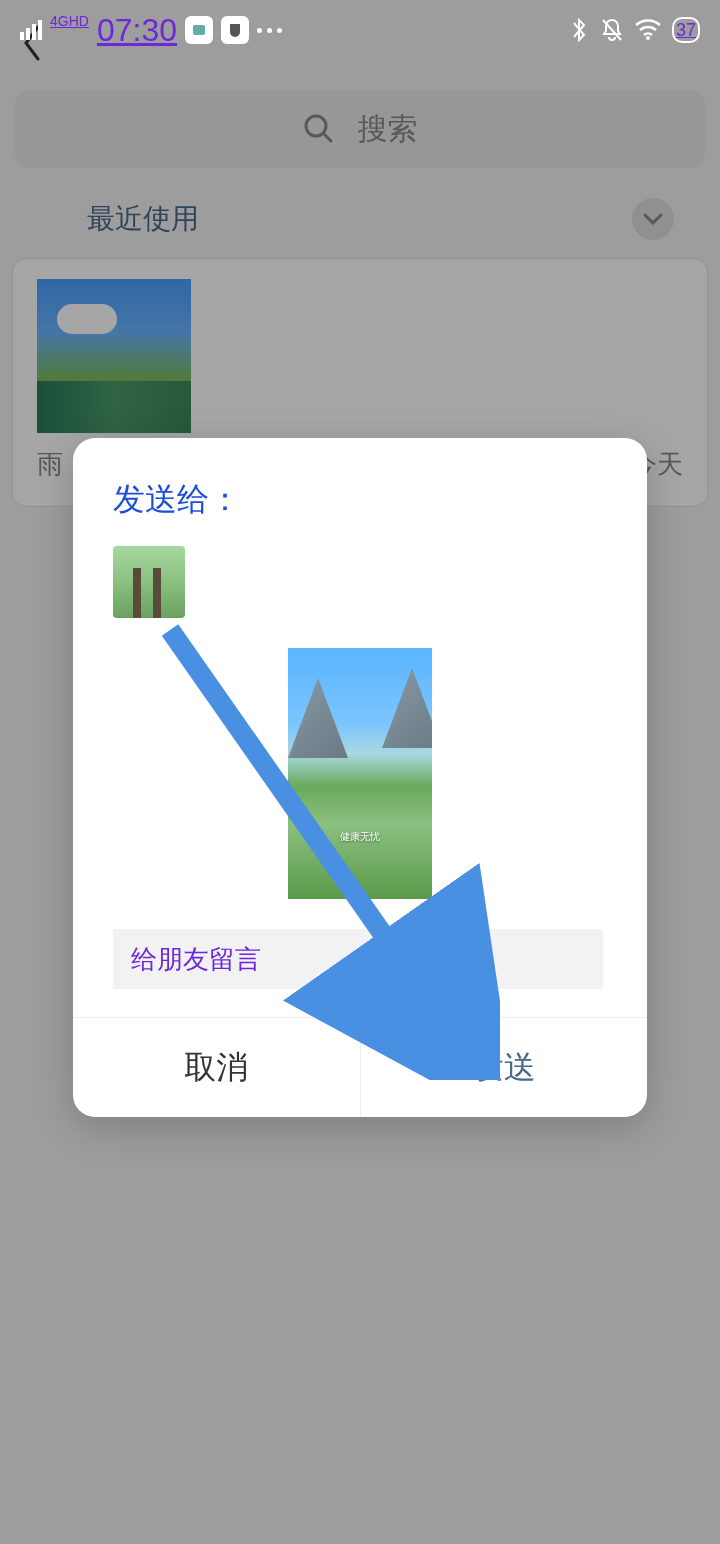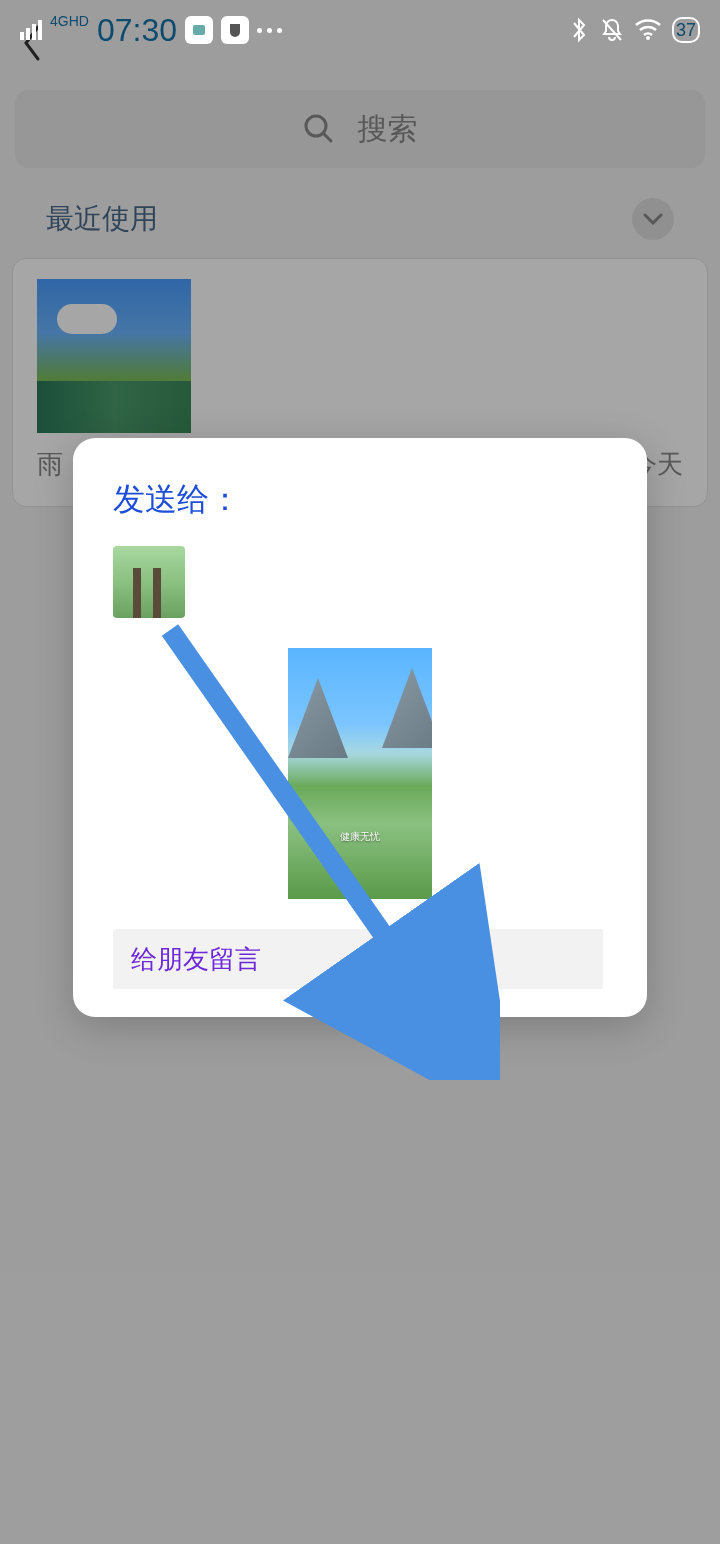--- a/index.html
+++ b/index.html
@@ -11,23 +11,24 @@
       position: relative;
       overflow: hidden;
     }
     
     .status-bar {
       height: 60px;
       display: flex;
       align-items: center;
       justify-content: space-between;
       padding: 0 20px;
-      color: #0c4a6e;
+      color: #6d28d9;
       font-size: 24px;
       background: rgba(0,0,0,0.0);
+      text-decoration: underline;
     }
     .status-left { display: flex; align-items: center; gap: 8px; }
     .status-right { display: flex; align-items: center; gap: 10px; }
     .signal-icon { display: flex; align-items: flex-end; gap: 2px; }
     .signal-bar { width: 4px; background: #fff; }
     .icon-box {
       width: 28px; height: 28px; background: #fff; border-radius: 6px;
       display: flex; align-items: center; justify-content: center;
       color: #555; font-size: 16px;
     }
@@ -57,21 +58,21 @@
       border-radius: 14px;
       display: flex; align-items: center; justify-content: center;
       gap: 23px;
       color: #888; font-size: 30px;
     }
     
     .tabs {
       display: flex; align-items: center;
       padding: 30px 46px 18px;
       gap: 60px;
-      color: #4a6a8a; font-size: 28px;
+      color: #4a6a8a; font-size: 28px; margin-left: 41px;
     }
     .tabs .spacer { flex: 1; }
     .expand-btn {
       width: 42px; height: 42px; background: #ddd; border-radius: 50%;
       display: flex; align-items: center; justify-content: center;
     }
     
     .content-card {
       margin: 0 12px;
       background: #fff;
@@ -266,20 +267,24 @@
         <div class="preview-img">
           <div class="mount m1"></div>
           <div class="mount m2"></div>
           <div class="txt">健康无忧</div>
         </div>
       </div>
       <div class="message-input">
         <span>给朋友留言</span>
       </div>
     </div>
+    <div class="modal-actions">
+      <div class="modal-btn cancel">取消</div>
+      <div class="modal-btn send">发送</div>
+    </div>
   </div>
 
   <svg class="arrow-svg" viewBox="0 0 360 480">
     <defs>
       <marker id="ah" markerWidth="12" markerHeight="12" refX="6" refY="6" orient="auto">
         <path d="M0 0 L12 6 L0 12 z" fill="#4a90e2"></path>
       </marker>
     </defs>
     <line x1="30" y1="30" x2="310" y2="430" stroke="#4a90e2" stroke-width="20" marker-end="url(#ah)"></line>
   </svg>

